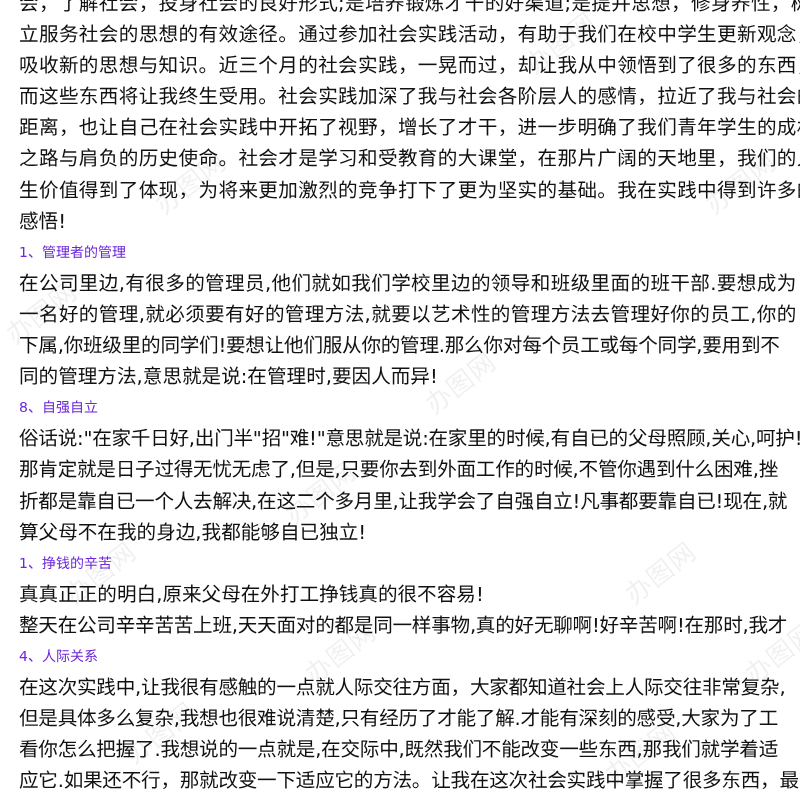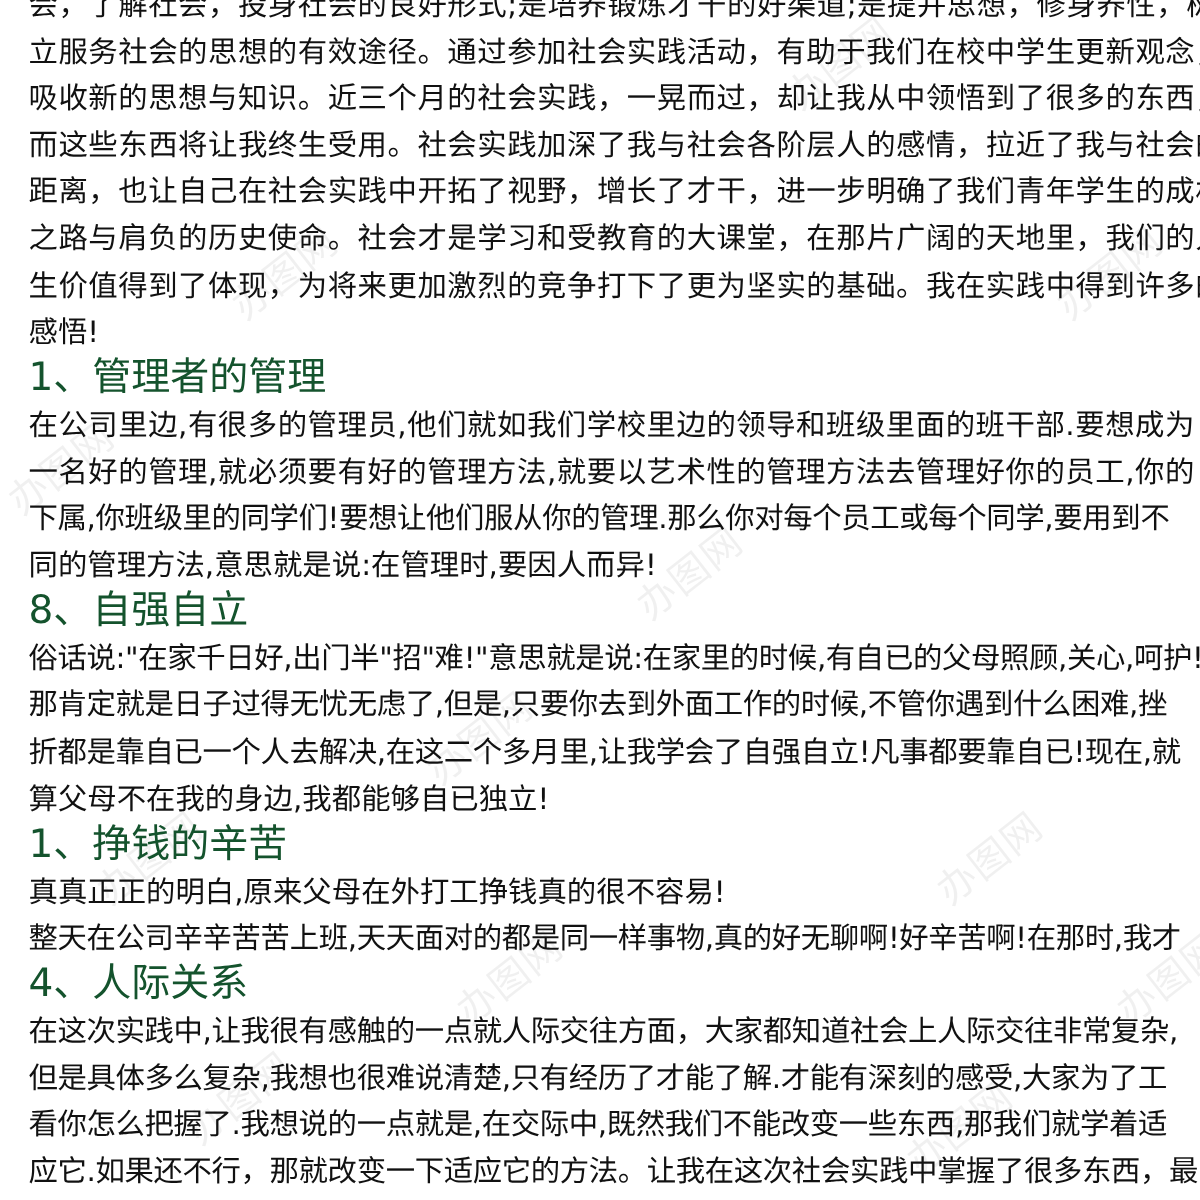--- a/index.html
+++ b/index.html
@@ -63,24 +63,24 @@
     font-size: 19.6px;
     line-height: 31.1px;
     height: 31.1px;
     color: #111111;
     white-space: nowrap;
     letter-spacing: 0px;
     font-weight: 400;
     overflow: visible;
   }
   .heading-line {
-    font-size: 26px;
+    font-size: 14px;
     line-height: 31.1px;
     height: 31.1px;
-    color: #14532d;
+    color: #6d28d9;
     white-space: nowrap;
     font-weight: 400;
   }
   
   .t-wide   { letter-spacing: 0.35px; }
   .t-tight  { letter-spacing: -0.25px; }
 </style>
 </head>
 <body>
 

